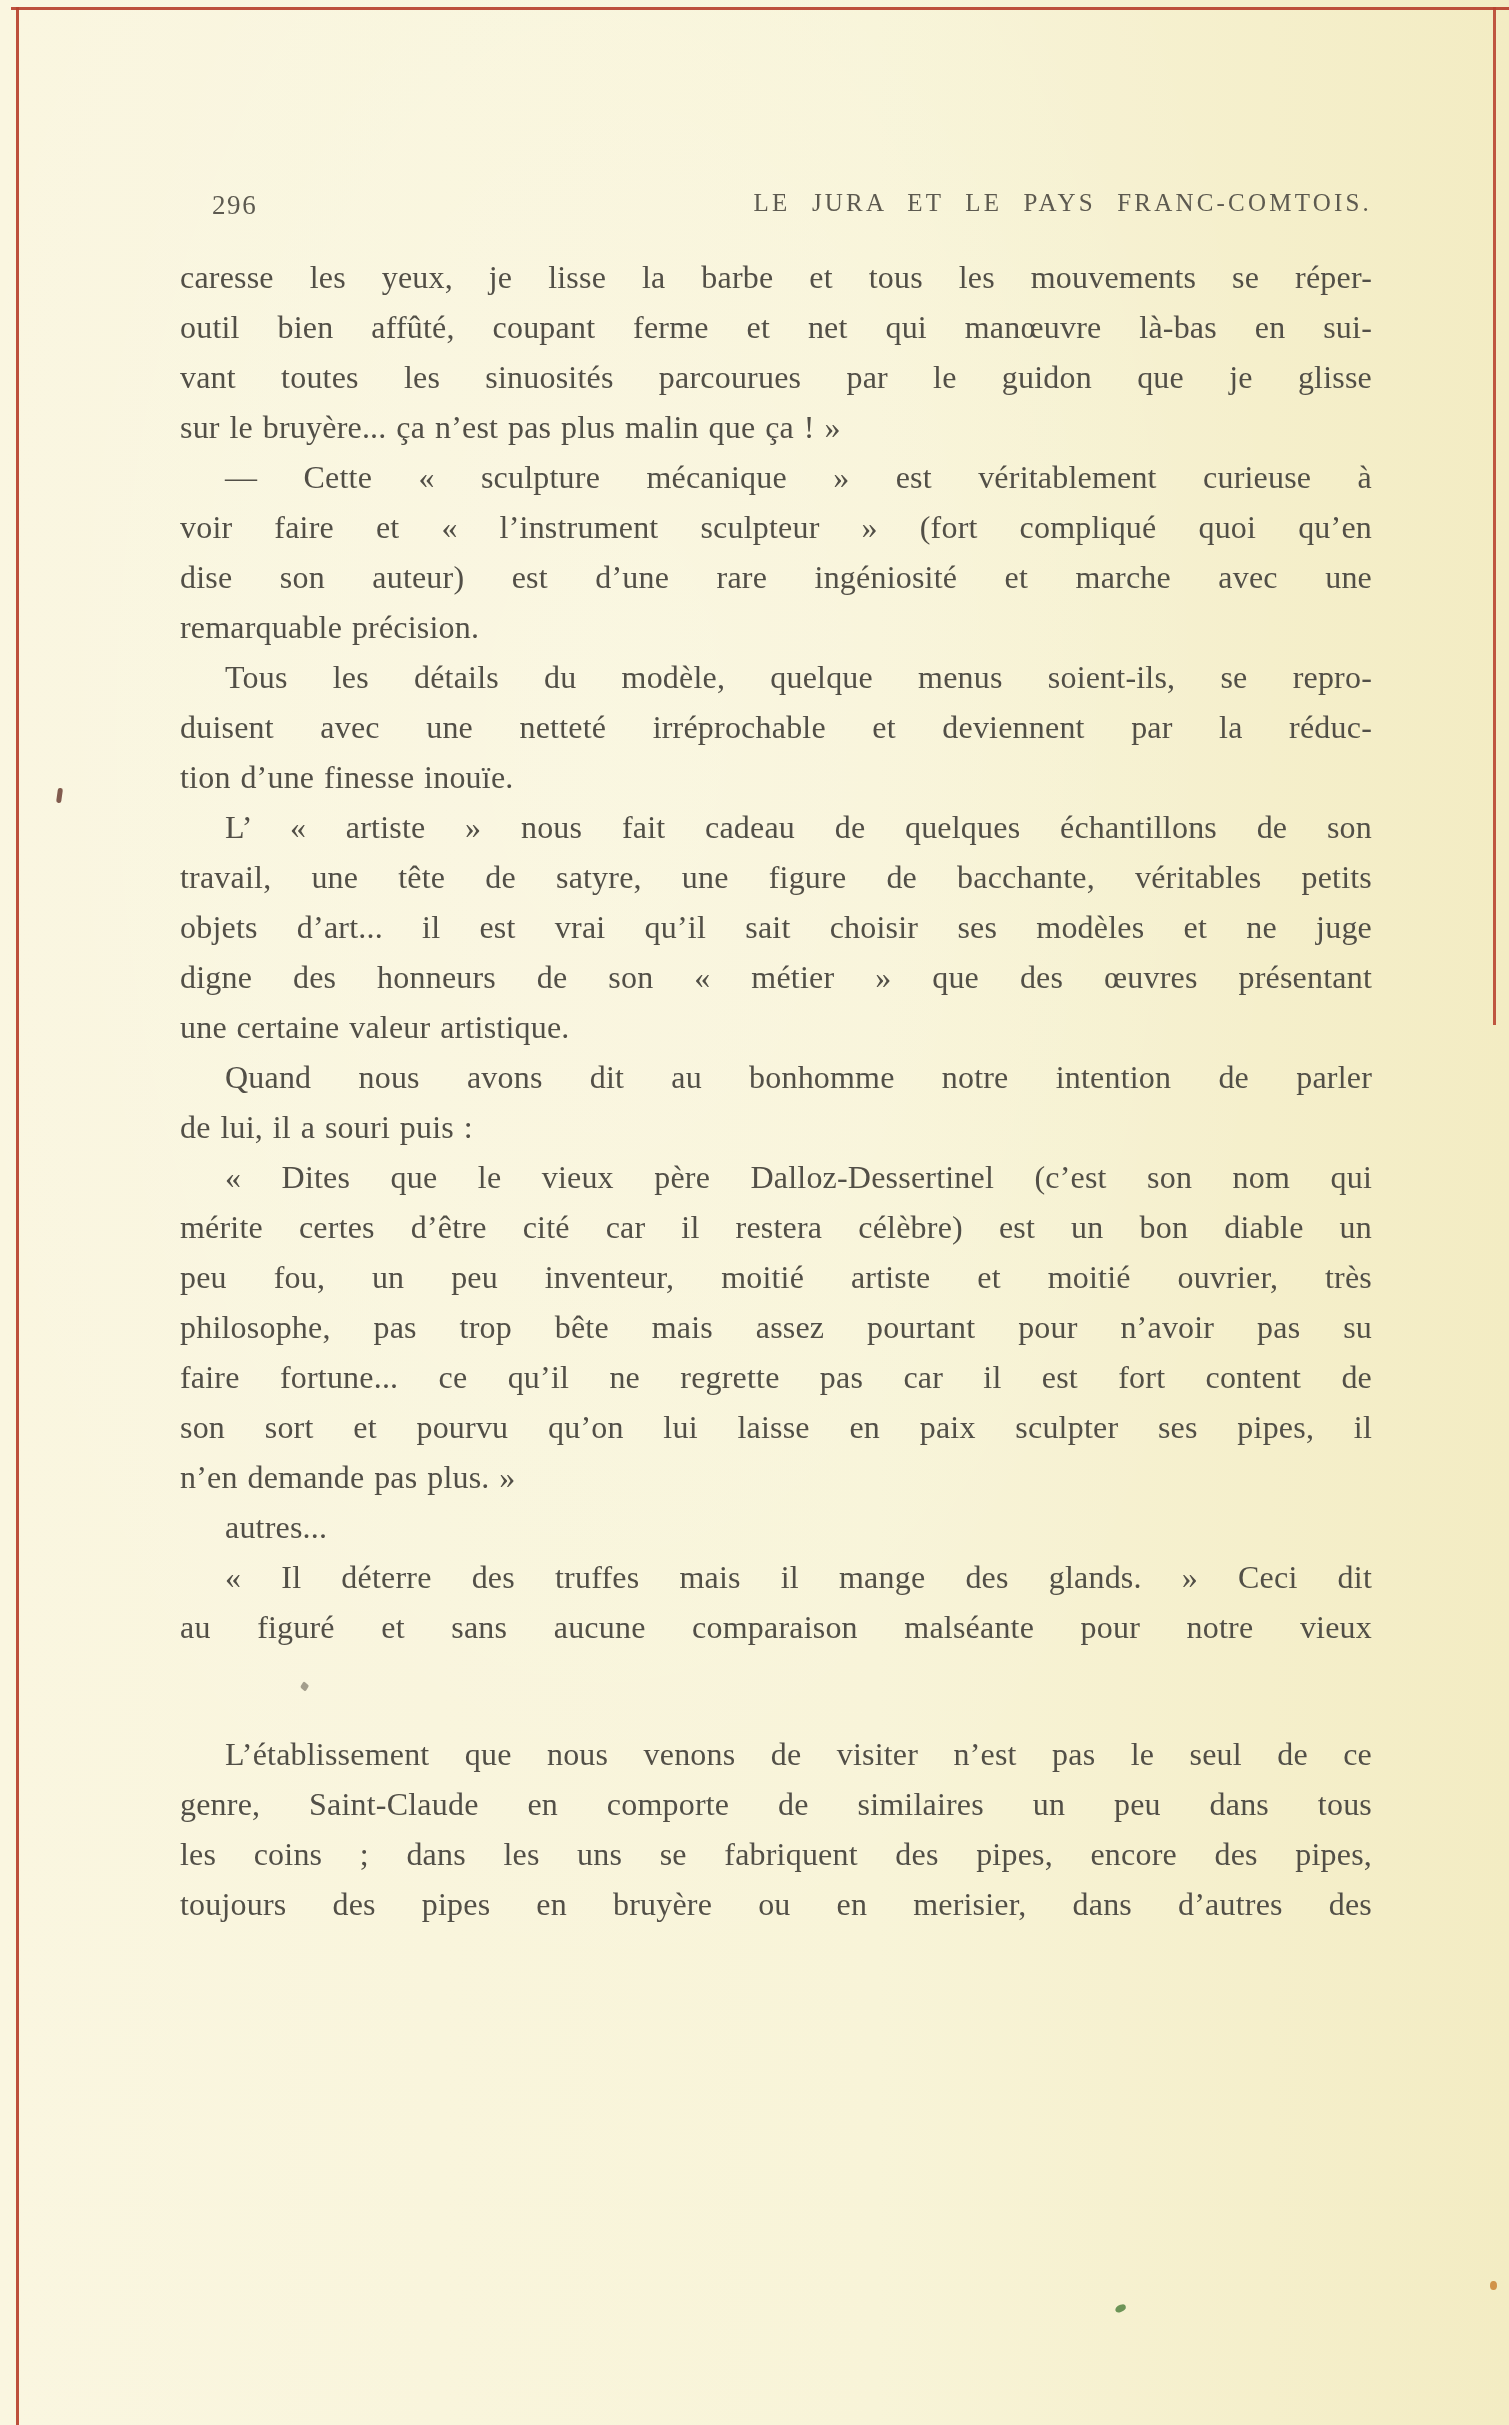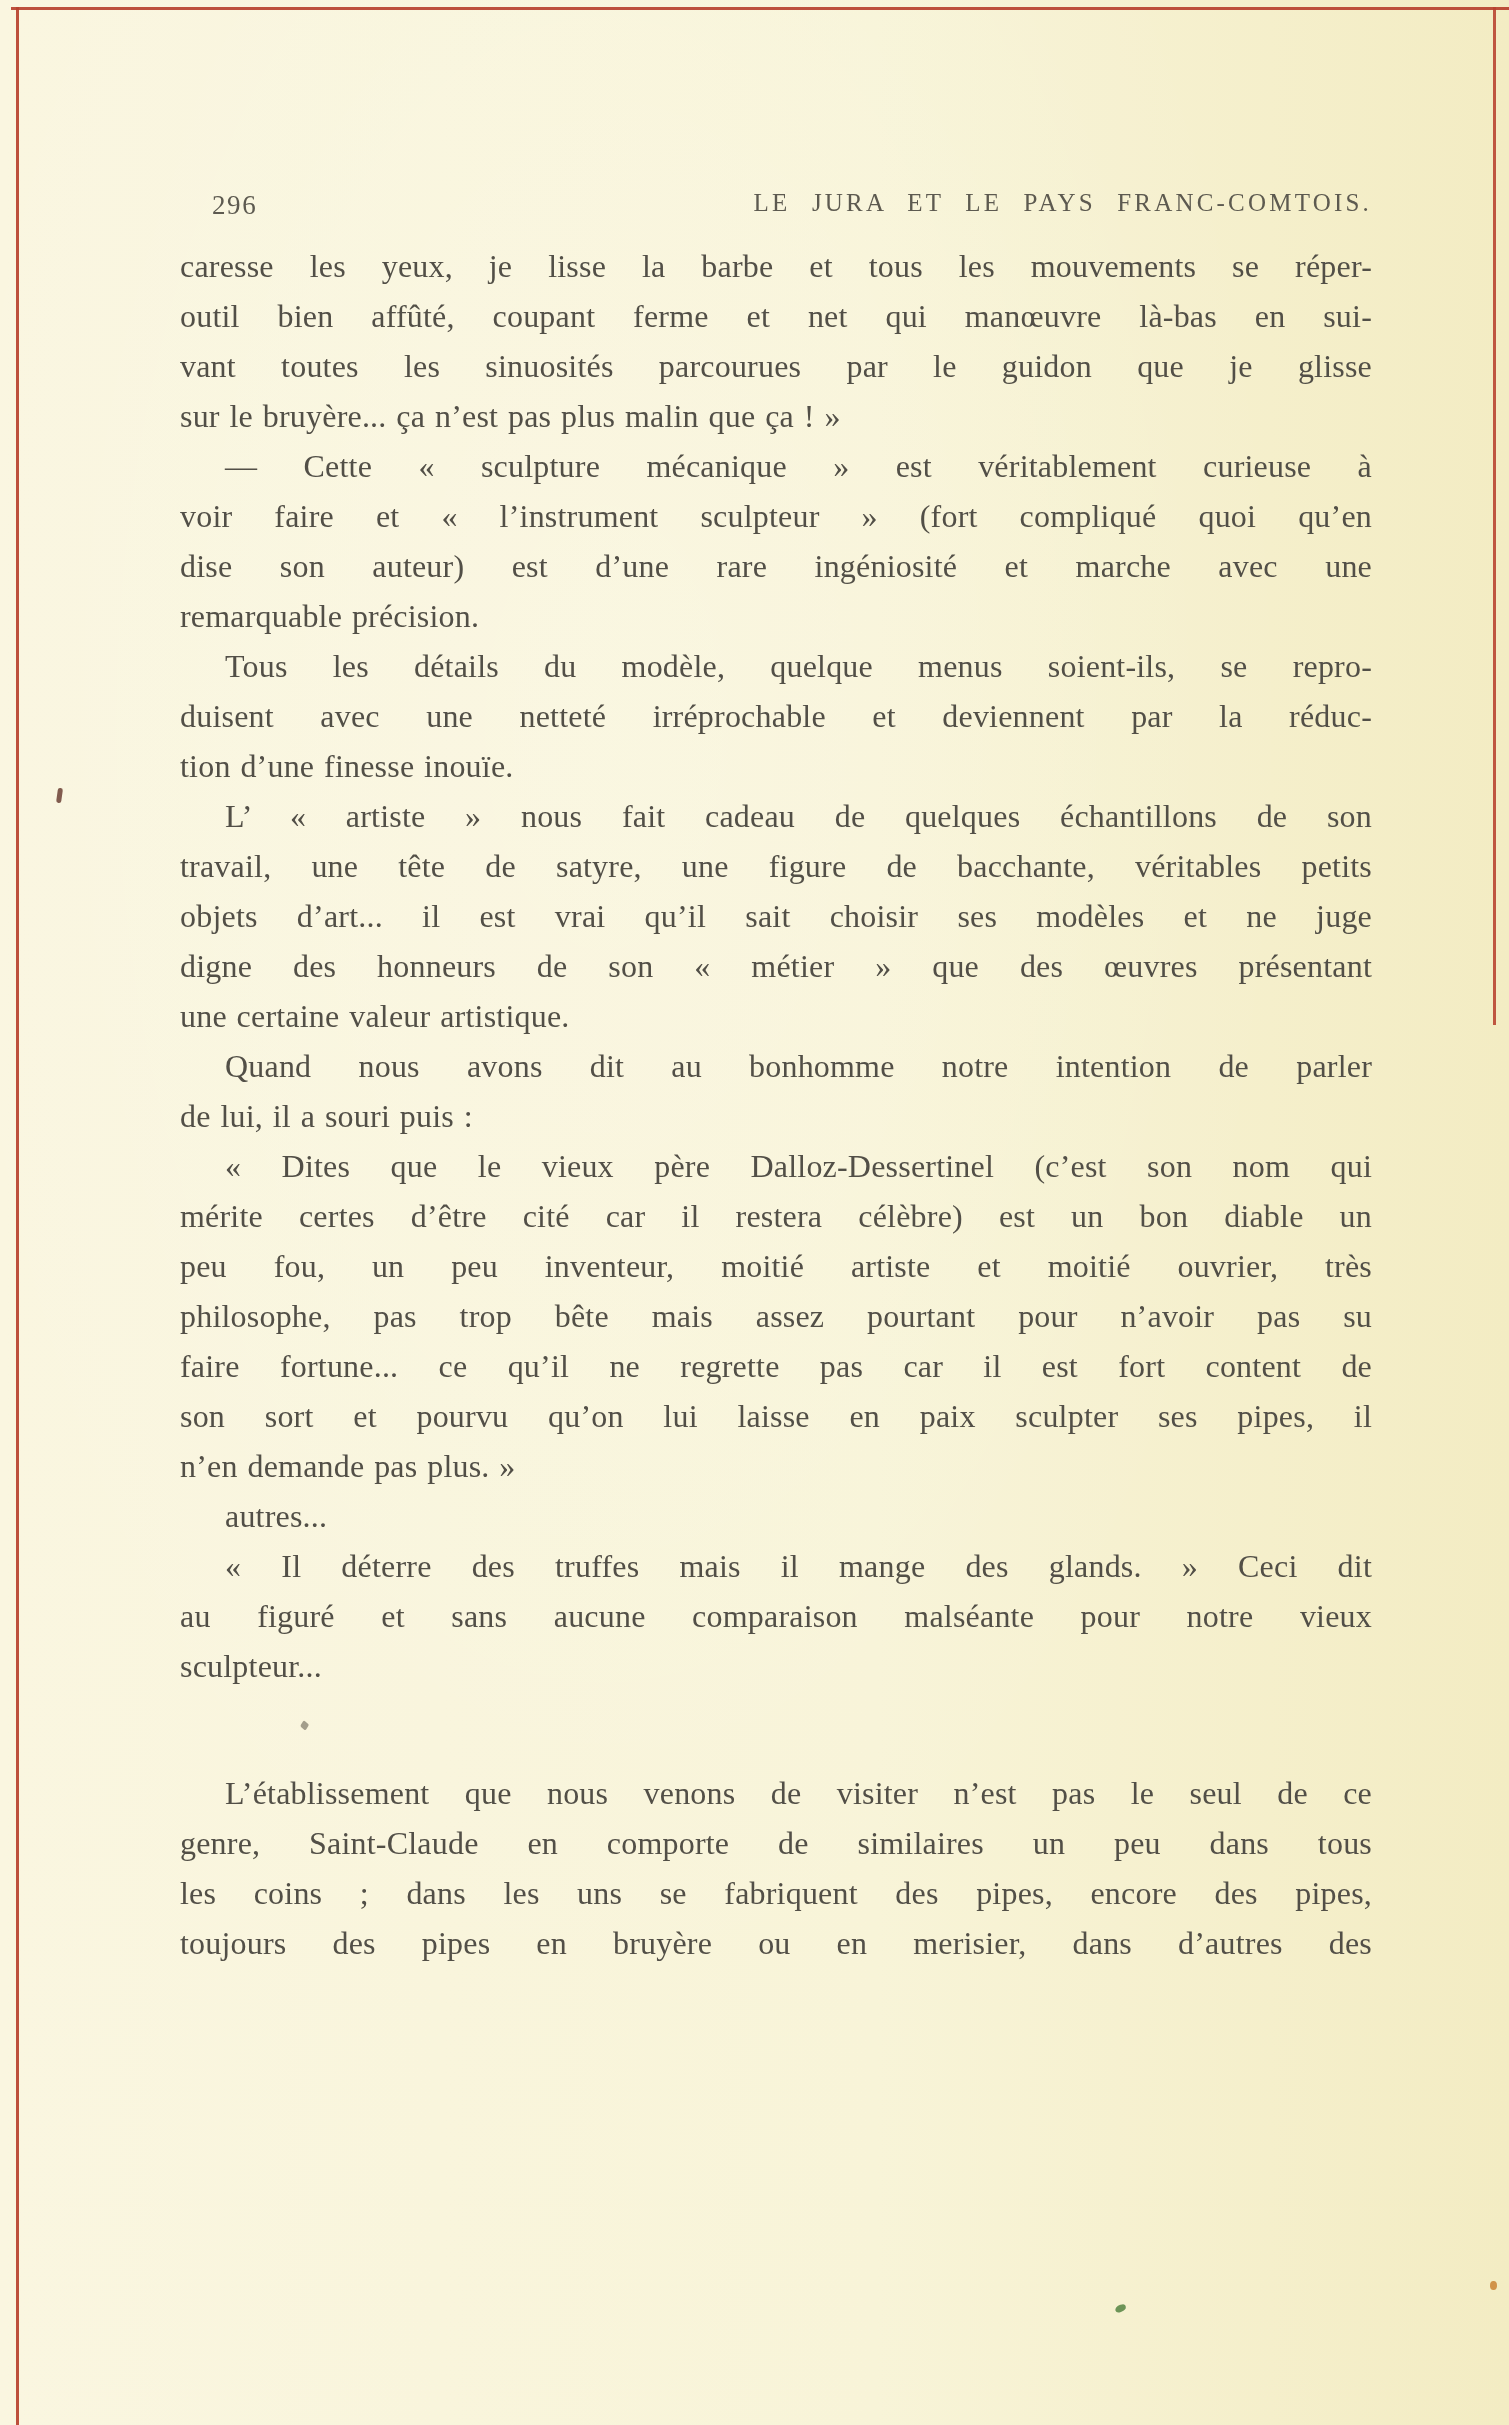--- a/index.html
+++ b/index.html
@@ -47,21 +47,21 @@
     position: absolute; left: 32px; top: 0.8px;
     font-size: 27px; letter-spacing: 1.6px;
   }
   .running-title {
     display: block; text-align: right;
     font-size: 25px; letter-spacing: 3.2px; word-spacing: 12px;
   }
 
   
   .bodytext {
-    position: absolute; top: 241px; left: 180px; width: 1192px;
+    position: absolute; top: 252px; left: 180px; width: 1192px;
     font-size: 32px;
     word-spacing: 1.6px;
     letter-spacing: 0.2px;
   }
   .para { margin: 0; }
   .para.indent .line:first-child { text-indent: 45px; }
   .line {
     height: 50px; line-height: 50px;
     overflow: hidden;
     text-align: justify;
@@ -133,21 +133,20 @@
         <div class="line">faire fortune... ce qu’il ne regrette pas car il est fort content de</div>
         <div class="line">son sort et pourvu qu’on lui laisse en paix sculpter ses pipes, il</div>
         <div class="line flush">n’en demande pas plus. »</div>
       </div>
       <div class="para indent">
         <div class="line flush">autres...</div>
       </div>
       <div class="para indent">
         <div class="line">« Il déterre des truffes mais il mange des glands. » Ceci dit</div>
         <div class="line">au figuré et sans aucune comparaison malséante pour notre vieux</div>
-        <div class="line flush">sculpteur...</div>
       </div>
       <div class="separator">
         <span class="ornament"></span>
       </div>
       <div class="para indent">
         <div class="line">L’établissement que nous venons de visiter n’est pas le seul de ce</div>
         <div class="line">genre, Saint-Claude en comporte de similaires un peu dans tous</div>
         <div class="line">les coins ; dans les uns se fabriquent des pipes, encore des pipes,</div>
         <div class="line">toujours des pipes en bruyère ou en merisier, dans d’autres des</div>
       </div>

